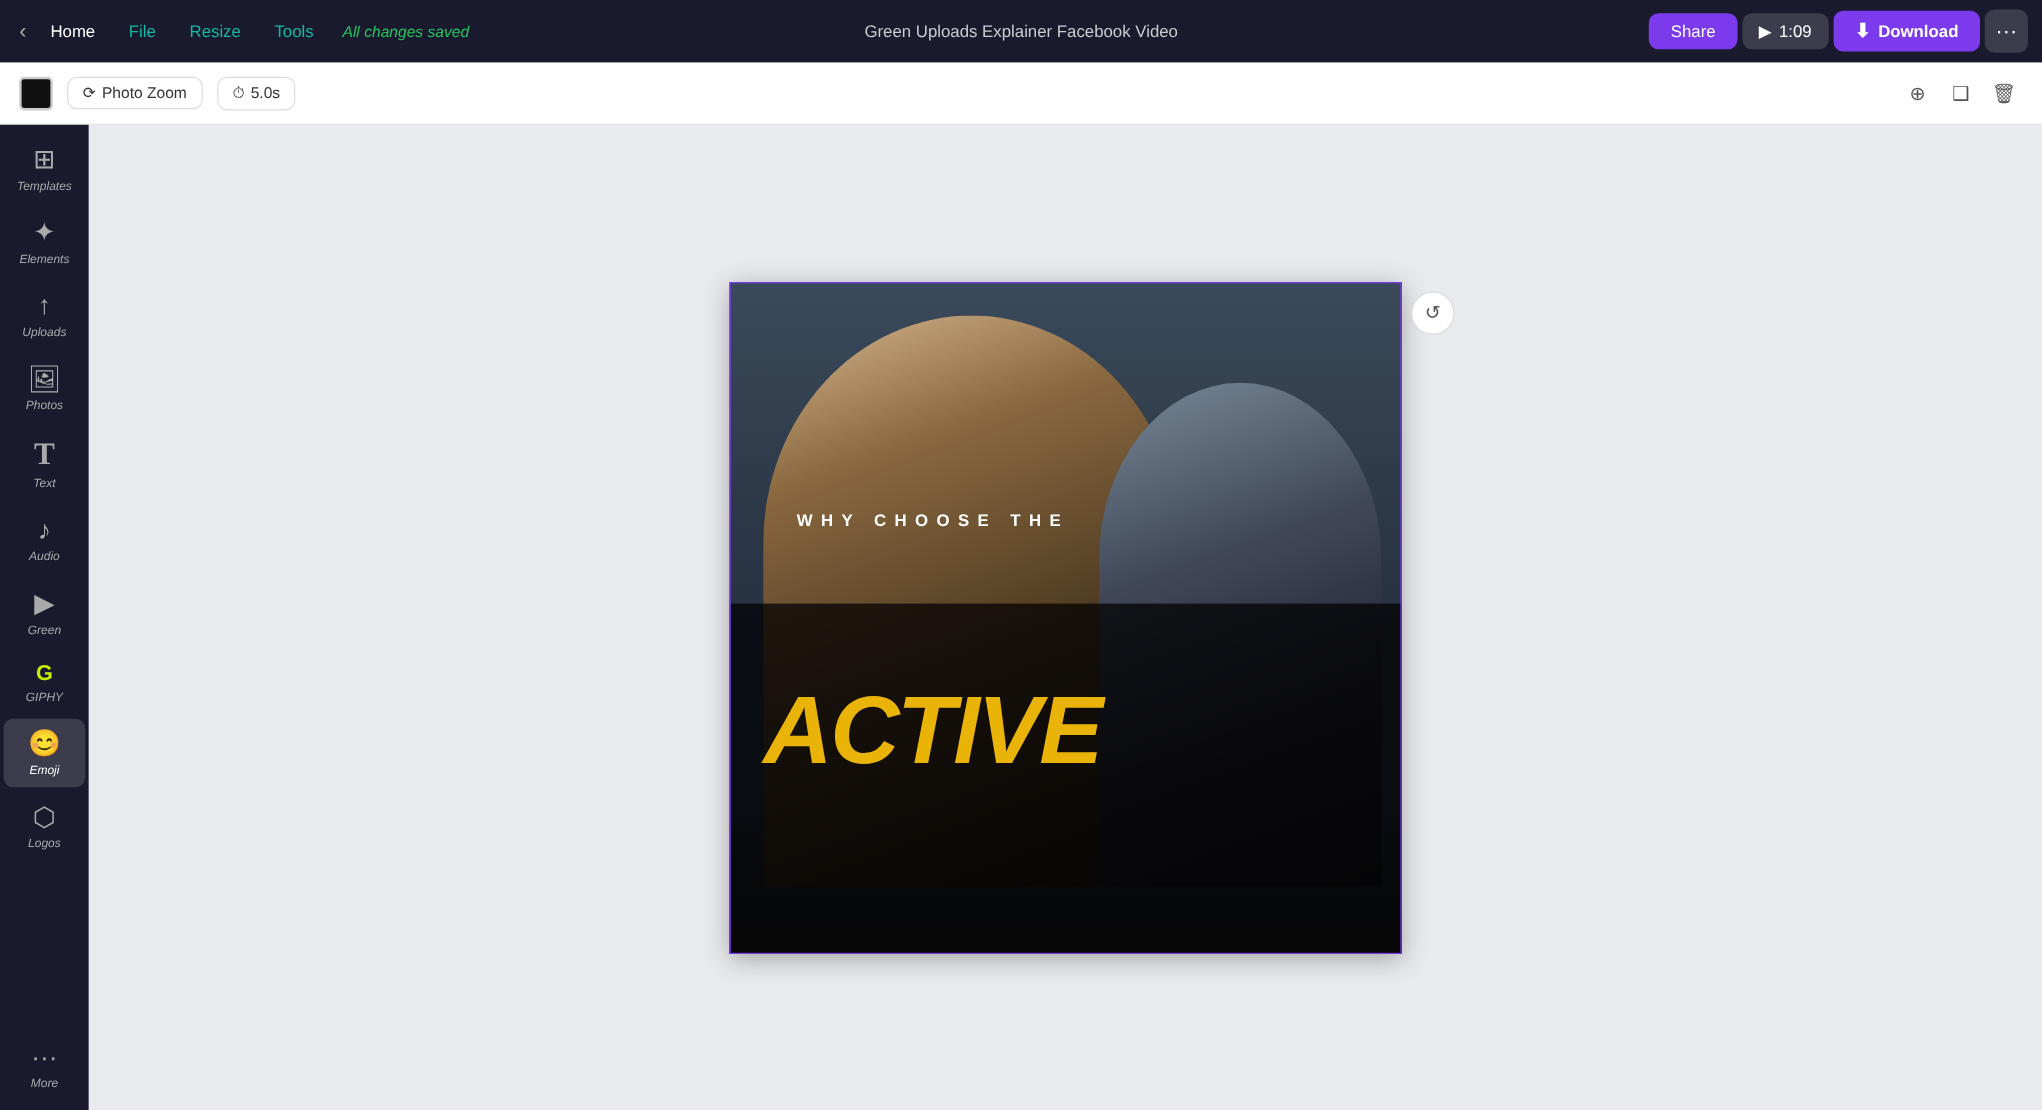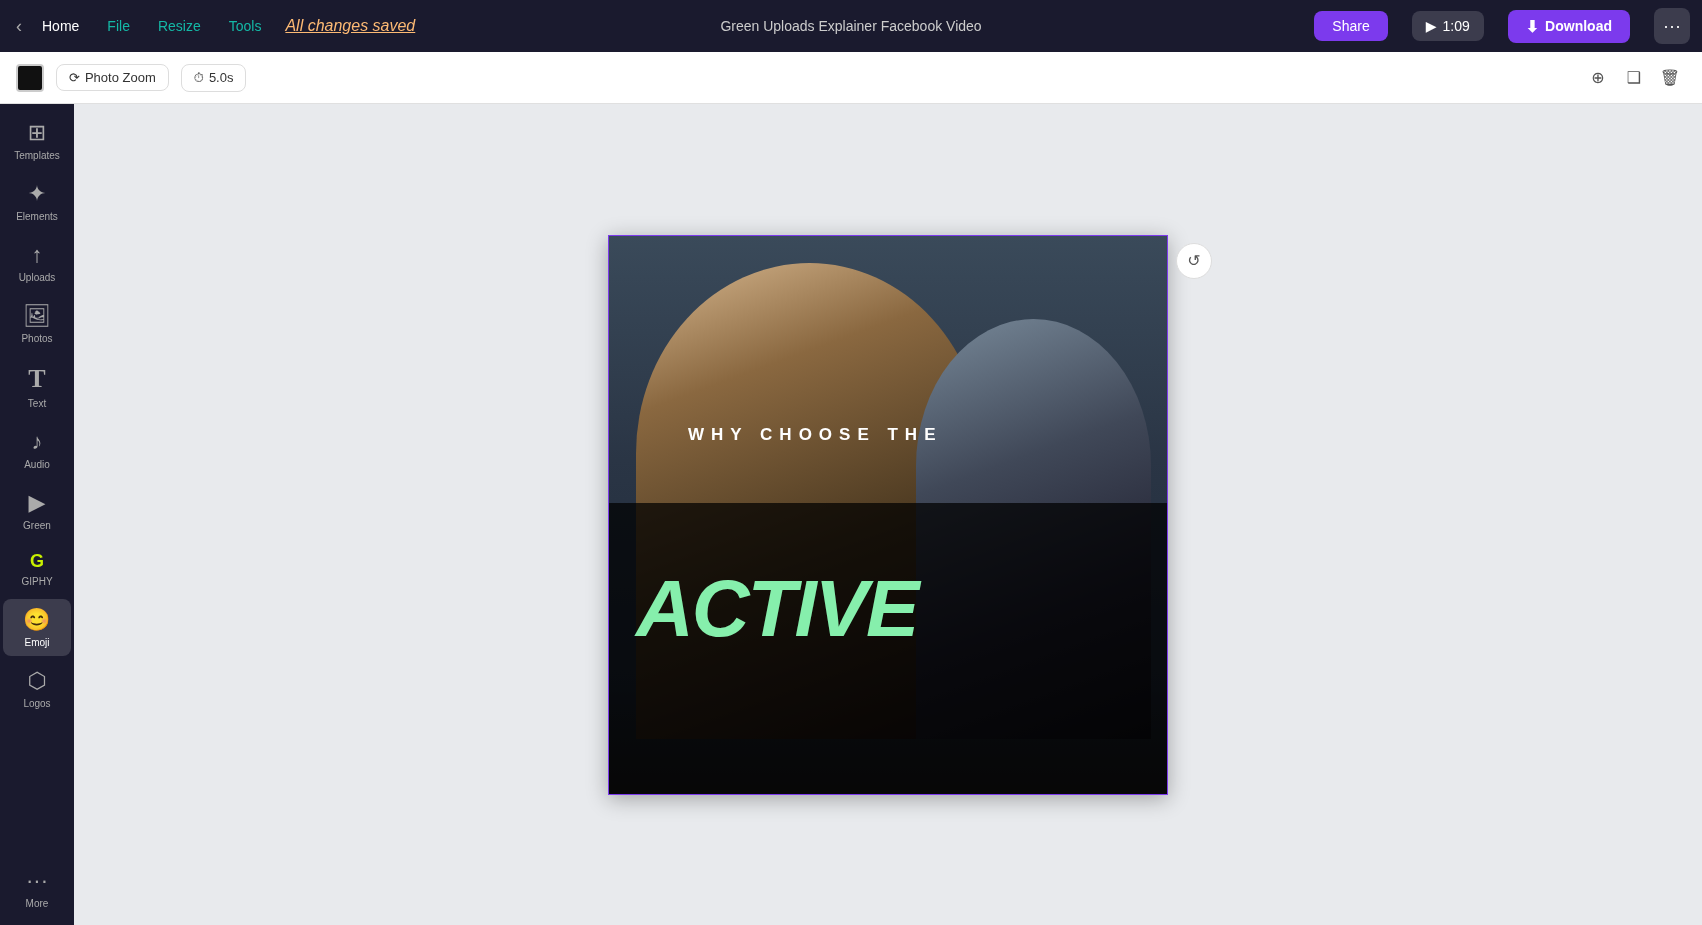--- a/index.html
+++ b/index.html
@@ -35,21 +35,21 @@
       color: #ccc;
       font-size: 14px;
       position: absolute;
       left: 50%;
       transform: translateX(-50%);
     }
     .tb-right {
       margin-left: auto;
       display: flex;
       align-items: center;
-      gap: 24px;
+      gap: 4px;
     }
     .btn-share {
       background: #7c3aed;
       color: #fff;
       border: none;
       padding: 7px 18px;
       border-radius: 8px;
       font-size: 14px;
       cursor: pointer;
       font-weight: 500;
@@ -164,21 +164,21 @@
       flex-direction: column;
       align-items: center;
       padding: 8px 4px;
       border-radius: 8px;
       cursor: pointer;
       gap: 4px;
       color: #aaa;
     }
     .sidebar-item.active { background: rgba(255,255,255,0.15); color: #fff; }
     .sidebar-icon { font-size: 22px; }
-    .sidebar-label { font-size: 10px; text-align: right; }
+    .sidebar-label { font-size: 10px; text-align: right; font-style: italic; }
 
     
     #canvas-area {
       flex: 1;
       background: #e8eaed;
       display: flex;
       align-items: center;
       justify-content: center;
       position: relative;
       overflow: hidden;
@@ -215,21 +215,21 @@
   </style>
 </head>
 <body>
 
 <div id="topbar">
   <button class="tb-btn home-arrow">‹</button>
   <button class="tb-btn home">Home</button>
   <button class="tb-btn">File</button>
   <button class="tb-btn">Resize</button>
   <button class="tb-btn">Tools</button>
-  <span style="color:#fdba74;font-size:16px;margin-left:8px;font-style:italic;text-decoration:underline;">All changes saved</span>
+  <span style="color:#22c55e;font-size:13px;margin-left:8px;font-style:italic;">All changes saved</span>
 
   <span class="tb-title">Green Uploads Explainer Facebook Video</span>
 
   <div class="tb-right">
     <button class="btn-share">Share</button>
     <button class="btn-play-timer">
       <span>▶</span>
       <span>1:09</span>
     </button>
     <button class="btn-download">
@@ -328,23 +328,23 @@
         <div style="position:absolute;left:5%;top:5%;width:62%;height:85%;overflow:hidden;">
           <div style="width:100%;height:100%;background:linear-gradient(160deg,#c8a880 5%,#8a6840 25%,#4a3820 60%,#1a1010 100%);border-radius:50% 50% 0 0 / 40% 40% 0 0;"></div>
         </div>
 
         <div style="position:absolute;right:3%;top:15%;width:42%;height:75%;overflow:hidden;">
           <div style="width:100%;height:100%;background:linear-gradient(160deg,#708090 5%,#404858 35%,#202030 70%,#101015 100%);border-radius:50% 50% 0 0 / 35% 35% 0 0;"></div>
         </div>
 
         <div style="position:absolute;bottom:0;left:0;right:0;height:52%;background:rgba(0,0,0,0.72);z-index:5;"></div>
 
-        <div style="position:absolute;top:34%;left:10%;z-index:10;color:#fff;font-size:17px;font-weight:600;letter-spacing:7px;text-transform:uppercase;font-family:-apple-system,sans-serif;margin-left:24px;">WHY CHOOSE THE</div>
-
-        <div style="position:absolute;bottom:26%;left:5%;z-index:10;color:#86efac;font-size:80px;font-weight:900;font-style:italic;text-transform:uppercase;font-family:-apple-system,sans-serif;line-height:1;letter-spacing:-2px;">ACTIVE</div>
+        <div style="position:absolute;top:34%;left:10%;z-index:10;color:#fff;font-size:14px;font-weight:600;letter-spacing:7px;text-transform:uppercase;font-family:-apple-system,sans-serif;">WHY CHOOSE THE</div>
+
+        <div style="position:absolute;bottom:26%;left:5%;z-index:10;color:#eab308;font-size:80px;font-weight:900;font-style:italic;text-transform:uppercase;font-family:-apple-system,sans-serif;line-height:1;letter-spacing:-2px;">ACTIVE</div>
 
 
         <div style="position:absolute;inset:-1px;border:2px solid #7c3aed;pointer-events:none;z-index:20;"></div>
       </div>
 
       <button class="canvas-refresh-btn">↺</button>
     </div>
   </div>
 </div>
 

